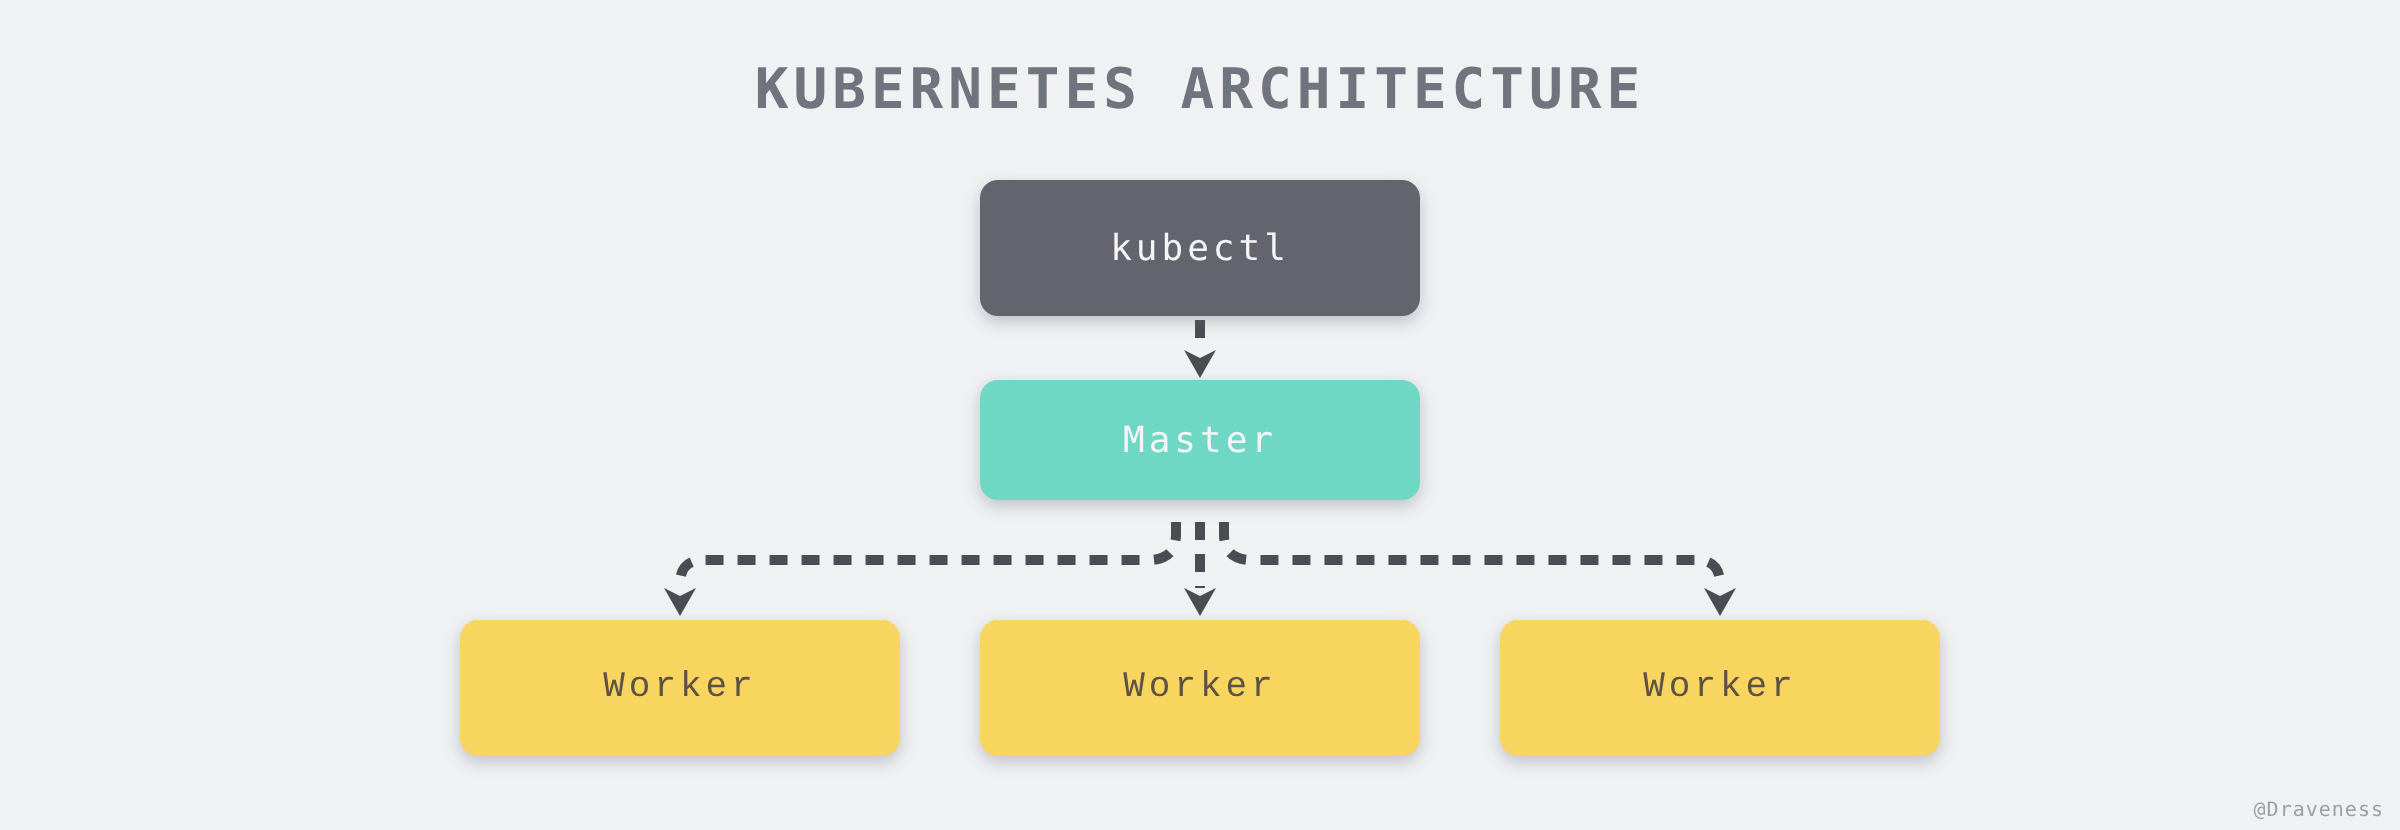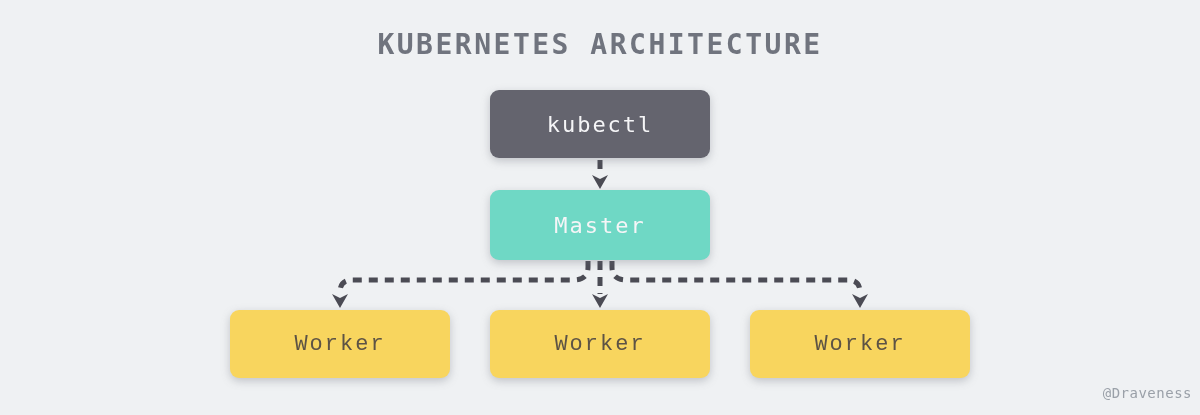--- a/index.html
+++ b/index.html
@@ -44,51 +44,51 @@
     stroke: none;
   }
   .node {
     position: absolute;
     width: 220px;
     height: 68px;
     border-radius: 9px;
     display: flex;
     align-items: center;
     justify-content: center;
-    font-size: 22px;
+    font-size: 18px;
     letter-spacing: 2px;
     box-shadow: 0 3px 8px rgba(105, 110, 120, 0.35);
   }
   .node-kubectl {
     left: 490px;
     top: 90px;
     background: var(--kubectl-bg, #64646e);
     color: var(--light-text, #f5f5f7);
   }
   .node-master {
     left: 490px;
     top: 190px;
-    height: 70px;
+    height: 60px;
     background: var(--master-bg, #6fd8c5);
     color: var(--light-text, #f5f5f7);
   }
   .node-worker {
     top: 310px;
     background: var(--worker-bg, #f8d55e);
     color: var(--worker-text, #5d5345);
     font-family: Liberation Mono, monospace;
   }
   .node-worker-1 { left: 230px; }
   .node-worker-2 { left: 490px; }
   .node-worker-3 { left: 750px; }
   .watermark {
     position: absolute;
     right: 8px;
-    bottom: 14px;
-    font-size: 14px;
+    bottom: 4px;
+    font-size: 10px;
     letter-spacing: 0.5px;
     color: var(--watermark-text, #9aa0a8);
   }
 </style>
 </head>
 <body>
 
 <div class="canvas">
 
   <h1 class="title">KUBERNETES ARCHITECTURE</h1>

